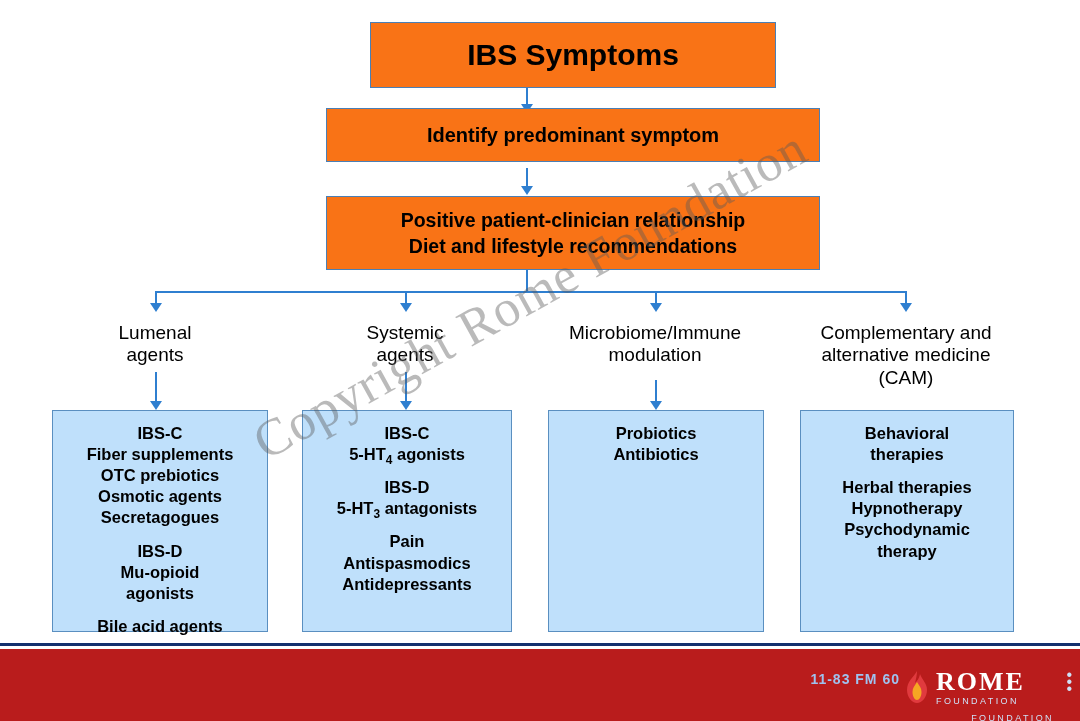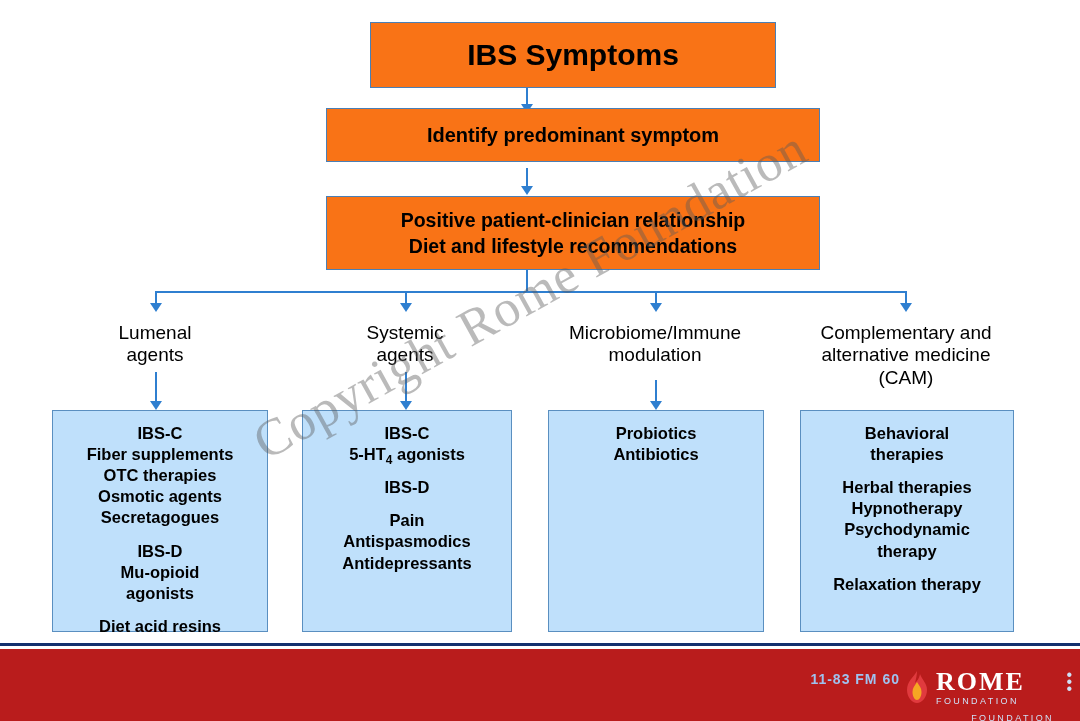--- a/index.html
+++ b/index.html
@@ -246,41 +246,42 @@
   <div class="ln" style="left:405px; top:372px; width:2px; height:32px;"></div>
   <div class="arrowhead" style="left:400px; top:401px;"></div>
 
   <div class="ln" style="left:655px; top:380px; width:2px; height:24px;"></div>
   <div class="arrowhead" style="left:650px; top:401px;"></div>
 
   <div class="leafbox" style="left:52px; top:410px; width:216px; height:222px;">
     <div class="grp">
       <div class="row">IBS-C</div>
       <div class="row">Fiber supplements</div>
-      <div class="row">OTC therapies</div>
+      <div class="row">OTC prebiotics</div>
       <div class="row">Osmotic agents</div>
       <div class="row">Secretagogues</div>
     </div>
     <div class="grp">
       <div class="row">IBS-D</div>
       <div class="row">Mu-opioid</div>
       <div class="row">agonists</div>
     </div>
     <div class="grp">
-      <div class="row">Diet acid resins</div>
+      <div class="row">Bile acid agents</div>
     </div>
   </div>
 
   <div class="leafbox" style="left:302px; top:410px; width:210px; height:222px;">
     <div class="grp">
       <div class="row">IBS-C</div>
       <div class="row">5-HT<sub>4</sub> agonists</div>
     </div>
     <div class="grp">
       <div class="row">IBS-D</div>
+      <div class="row">5-HT<sub>3</sub> antagonists</div>
     </div>
     <div class="grp">
       <div class="row">Pain</div>
       <div class="row">Antispasmodics</div>
       <div class="row">Antidepressants</div>
     </div>
   </div>
 
   <div class="leafbox" style="left:548px; top:410px; width:216px; height:222px;">
     <div class="grp">
@@ -292,23 +293,20 @@
   <div class="leafbox" style="left:800px; top:410px; width:214px; height:222px;">
     <div class="grp">
       <div class="row">Behavioral</div>
       <div class="row">therapies</div>
     </div>
     <div class="grp">
       <div class="row">Herbal therapies</div>
       <div class="row">Hypnotherapy</div>
       <div class="row">Psychodynamic</div>
       <div class="row">therapy</div>
-    </div>
-    <div class="grp">
-      <div class="row">Relaxation therapy</div>
     </div>
   </div>
 
   <div class="divider-line"></div>
   <div class="footer">
     <div class="footer-code">11-83  FM  60</div>
 
     <div class="logo">
       <div class="logo-flame">
         <svg width="26" height="34" viewBox="0 0 26 34" xmlns="http://www.w3.org/2000/svg">

